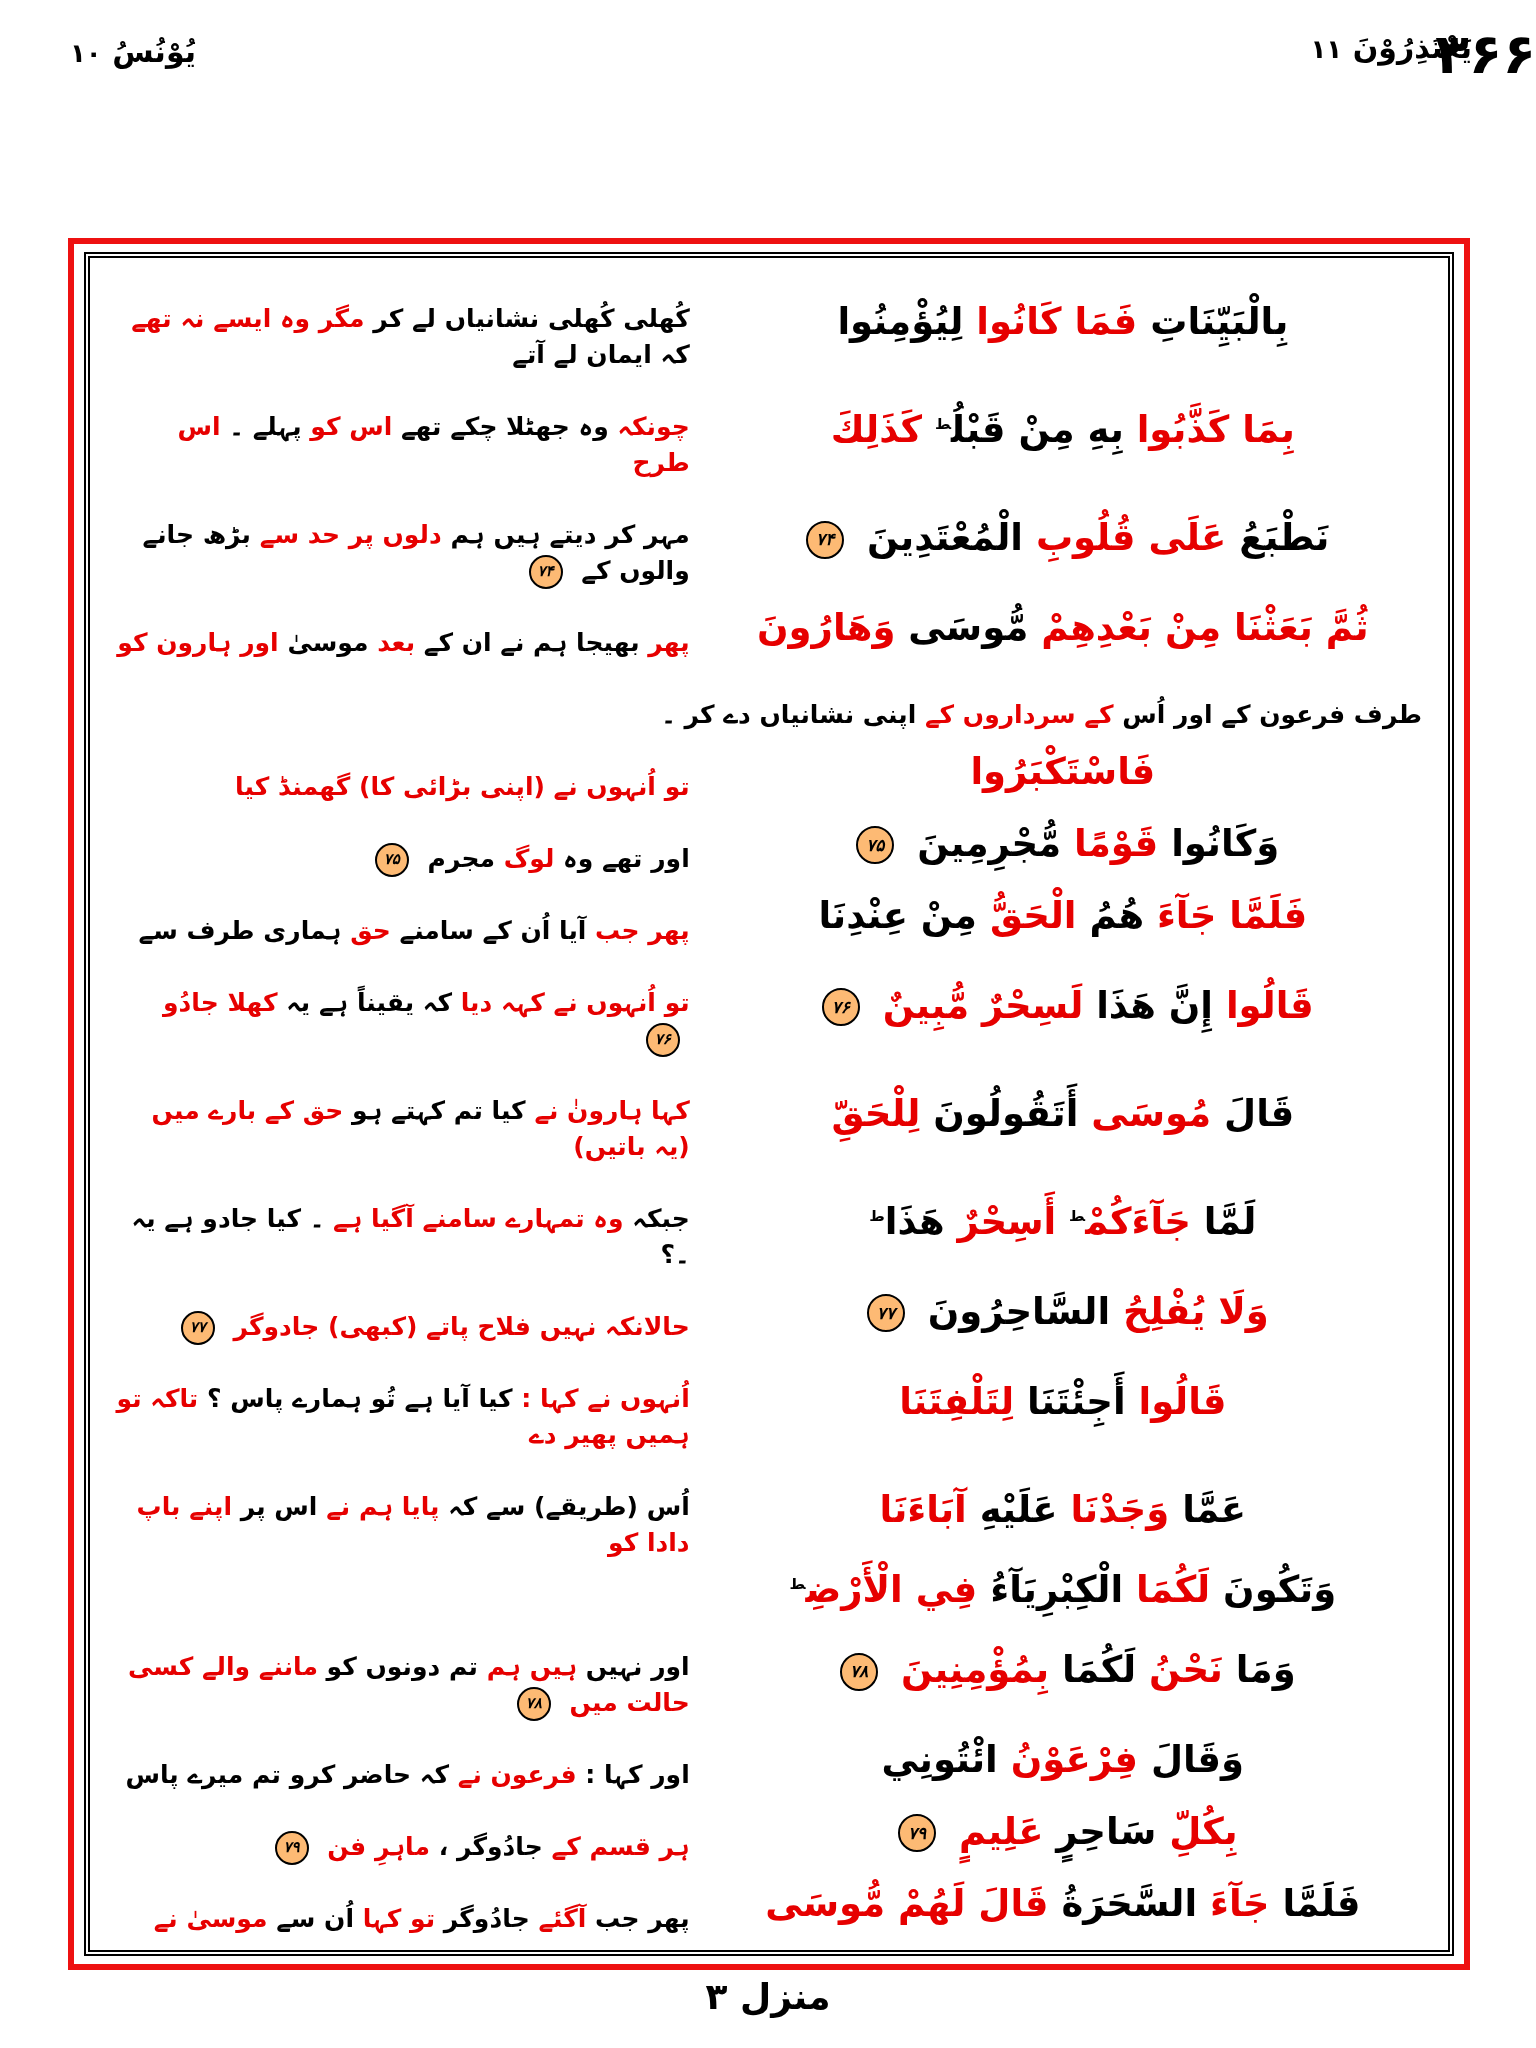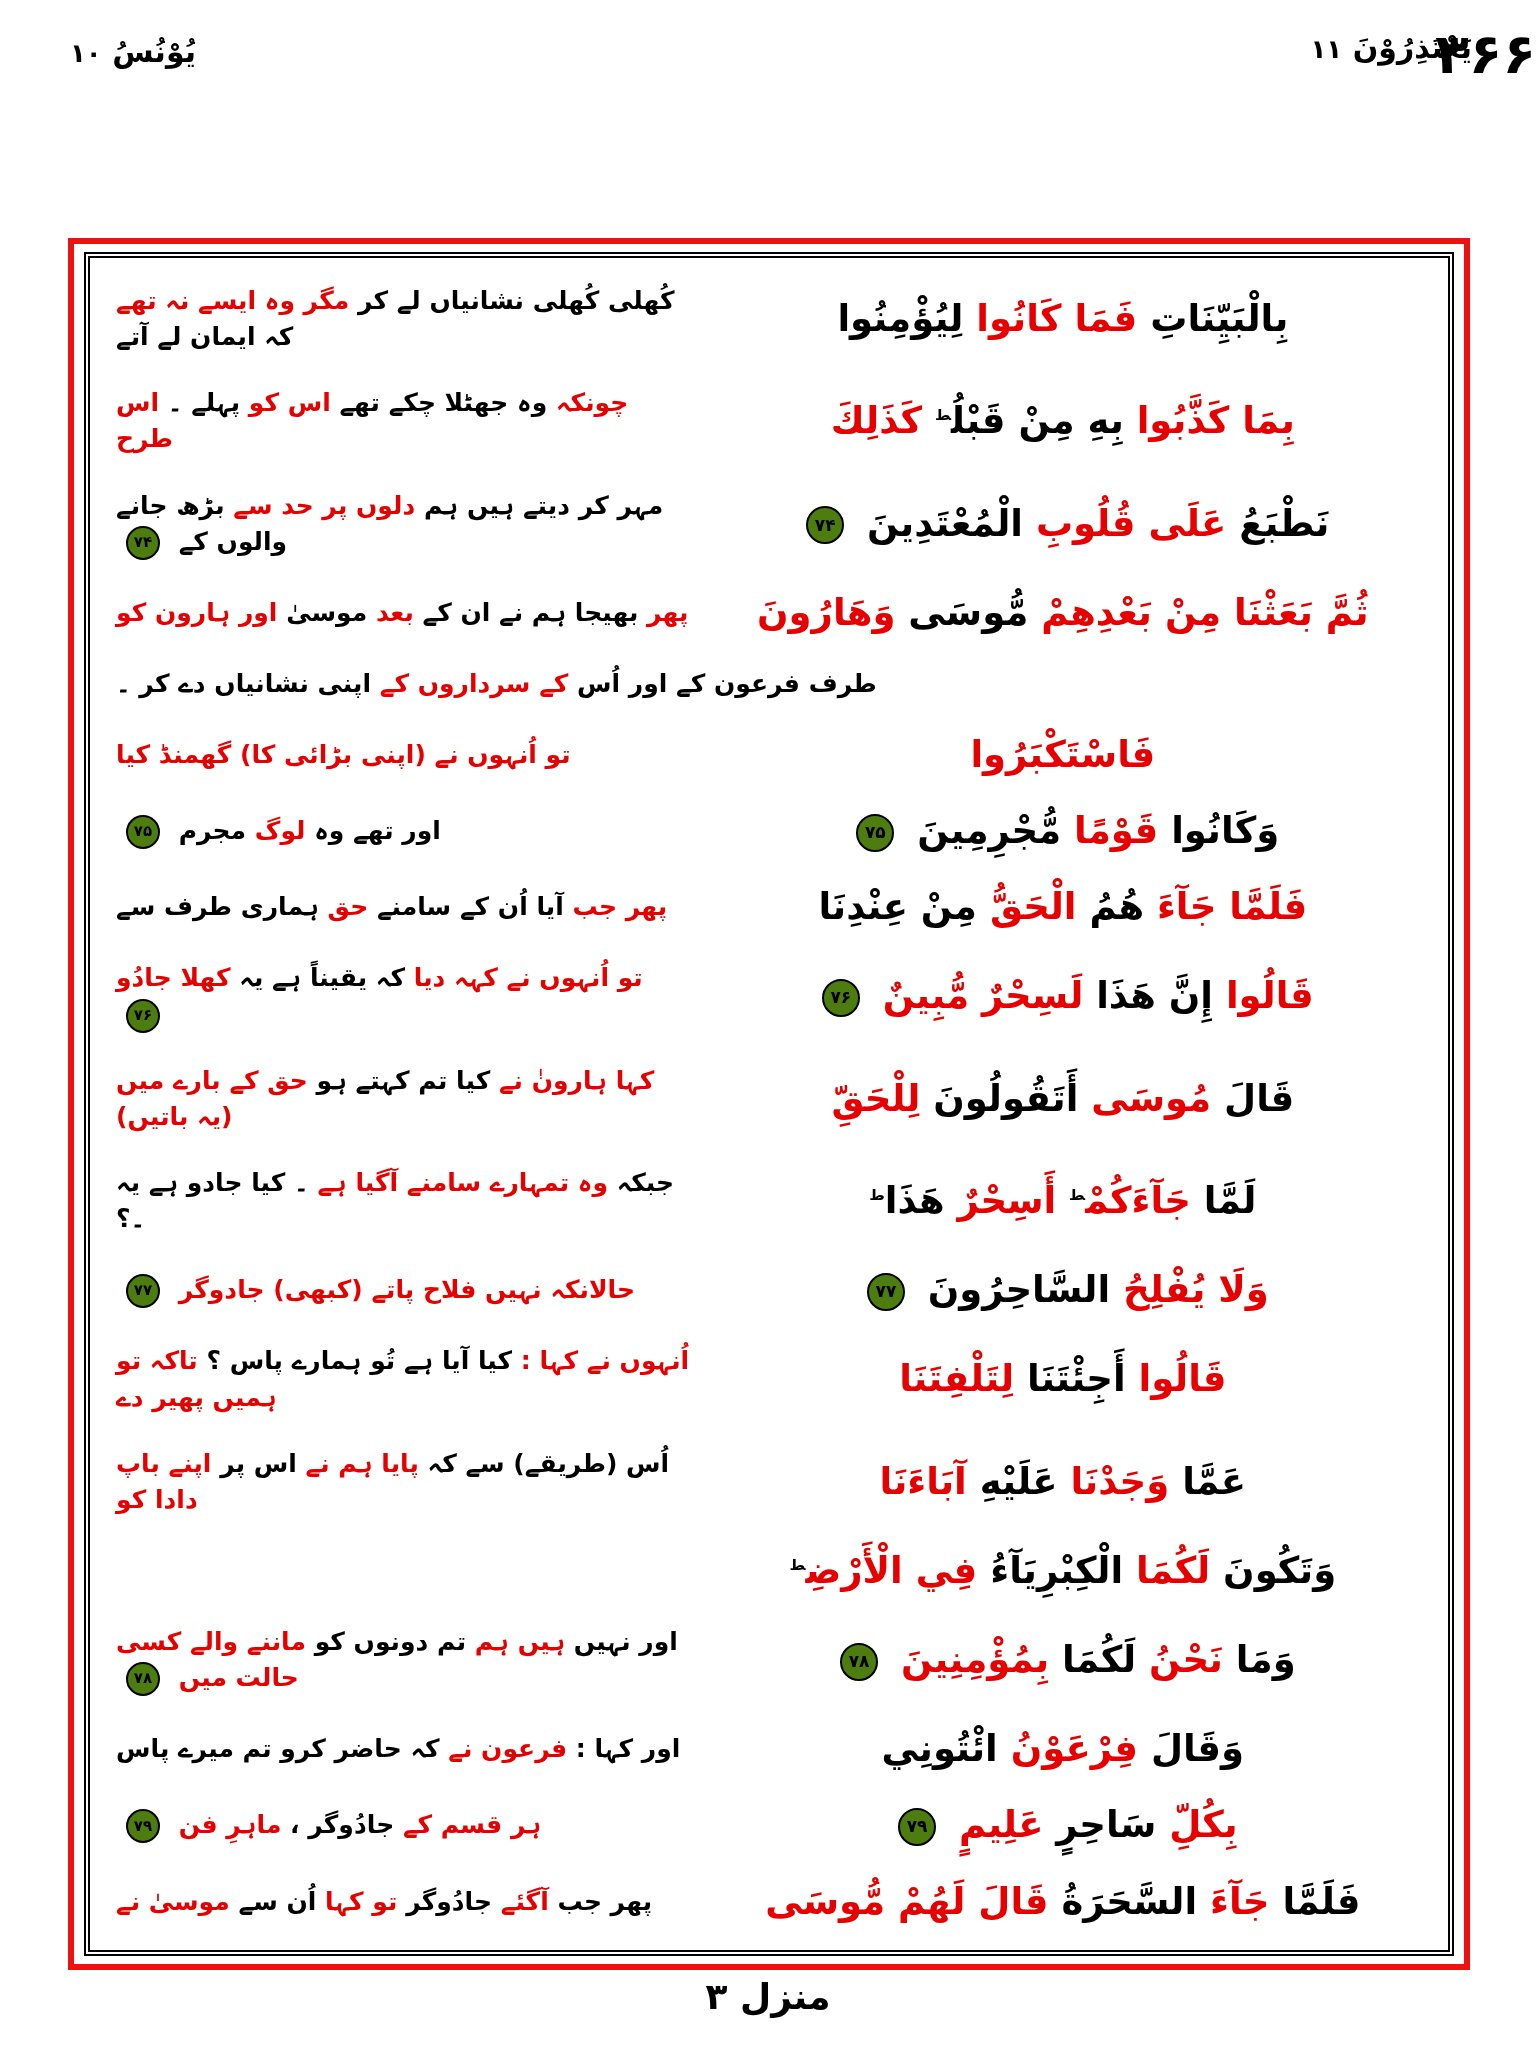--- a/index.html
+++ b/index.html
@@ -26,31 +26,31 @@
     display:flex; flex-direction:column; justify-content:space-around;
     padding:10px 26px;
   }
   
   .row{ display:flex; flex-direction:row-reverse; align-items:center; gap:14px; direction:ltr; }
   .arabic-cell{
     flex:0 0 55%; direction:rtl; text-align:center;
     font-size:37px; font-weight:bold; line-height:1.25; letter-spacing:0;
   }
   .urdu-cell{
-    flex:1 1 45%; direction:rtl; text-align:left;
-    font-size:25px; font-weight:bold; line-height:1.45;
+    flex:1 1 45%; direction:rtl; text-align:right;
+    font-size:25px; font-weight:bold; line-height:1.45;margin-top:30px;
   }
   .seg-red{ color:var(--red); }
   .seg-black{ color:var(--ink); }
   .pause-mark{ font-size:15px; color:var(--ink); vertical-align:super; font-weight:bold; }
   .verse-badge{
     display:inline-flex; align-items:center; justify-content:center;
     width:34px; height:34px; border:2.5px solid var(--ink); border-radius:50%;
     font-size:17px; font-weight:bold; color:var(--ink);
-    margin:0 10px; vertical-align:middle; background:#4d7c0f; flex:none;
+    margin:0 10px; vertical-align:middle; background:#fdba74; flex:none;font-style:italic;
   }
   .urdu-cell .verse-badge{ width:30px; height:30px; font-size:15px; }
   
   .page-footer{
     position:absolute; left:0; right:0; bottom:6px; height:66px;
     text-align:center; font-size:36px; font-weight:bold; direction:rtl;
   }
 </style>
 </head>
 <body>

